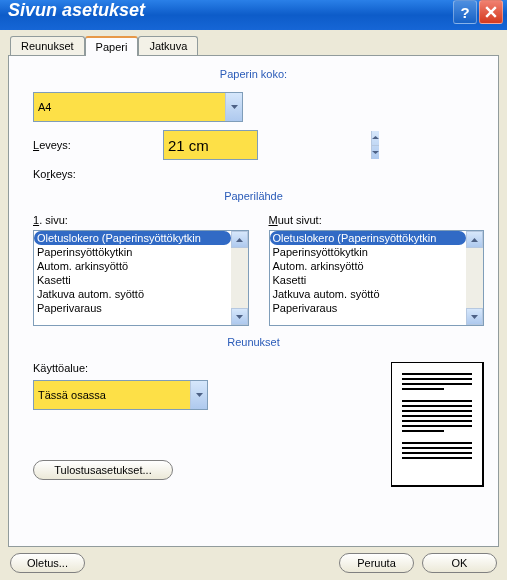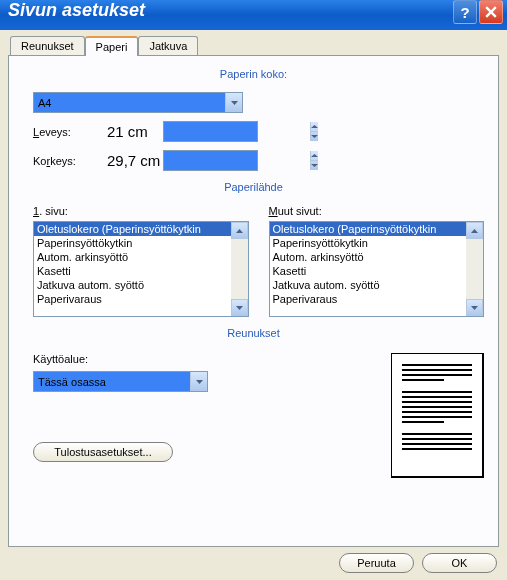--- a/index.html
+++ b/index.html
@@ -93,23 +93,22 @@
   .row-label {
     width: 130px;
     text-decoration: underline;
     text-decoration-color: transparent;
   }
   .row-label .ul { text-decoration: underline; }
   .combo, .spin {
     display: inline-flex;
     align-items: center;
     border: 1px solid #7f9db9;
-    background: #3b82f6;
-    height: 21px;
-    justify-content: center;
+    background: #fde047;
+    height: 30px;
   }
   .combo {
     width: 210px;
   }
   .combo input {
     border: none;
     flex: 1;
     font-size: 11px;
     padding: 0 4px;
     outline: none;
@@ -149,20 +148,21 @@
   }
   .listbox-items { flex:1; overflow:hidden; }
   .listbox-item {
     padding:1px 3px;
     white-space:nowrap;
     cursor:pointer;
   }
   .listbox-item.selected {
     background:#316ac5;
     color:white;
+    border-radius:7px;
   }
   .list-scroll {
     width:17px;
     background:#e8e5d8;
     display:flex;
     flex-direction:column;
   }
   .sb-btn {
     height:17px;
     background:linear-gradient(to bottom,#d6e7fb,#aec9ee);
@@ -264,35 +264,20 @@
               <div class="spin-down">
                   <svg viewBox="0 0 7 3">
                     <path d="M0 0 L7 0 L3.5 3 Z" fill="#4d6185"></path>
                   </svg>
                 </div>
             </div>
           </div>
         </div>
         <div class="row">
           <span class="row-label">Ko<span class="ul">r</span>keys:</span>
-          <div class="spin">
-            <input value="29,7 cm" style="">
-            <div class="spin-btns">
-              <div class="spin-up">
-                  <svg viewBox="0 0 7 3">
-                    <path d="M3.5 0 L7 3 L0 3 Z" fill="#4d6185"></path>
-                  </svg>
-                </div>
-              <div class="spin-down">
-                  <svg viewBox="0 0 7 3">
-                    <path d="M0 0 L7 0 L3.5 3 Z" fill="#4d6185"></path>
-                  </svg>
-                </div>
-            </div>
-          </div>
         </div>
       </div>
     </div>
 
     <div class="section">
       <div class="group-header">
         <span class="group-label">Paperilähde</span>
         <span class="line"></span>
       </div>
       <div class="indent">
@@ -392,18 +377,19 @@
             <div class="pl"></div>
             <div class="pl"></div>
             <div class="pl"></div>
         </div>
       </div>
     </div>
 
   </div>
 
   <div class="bottom-buttons">
+    <button class="btn"><span class="ul">O</span><span id="defbtn">letus...</span></button>
     <span class="spacer"></span>
     <button class="btn">Peruuta</button>
     <button class="btn">OK</button>
   </div>
 
 </div>
 
 </body></html>

